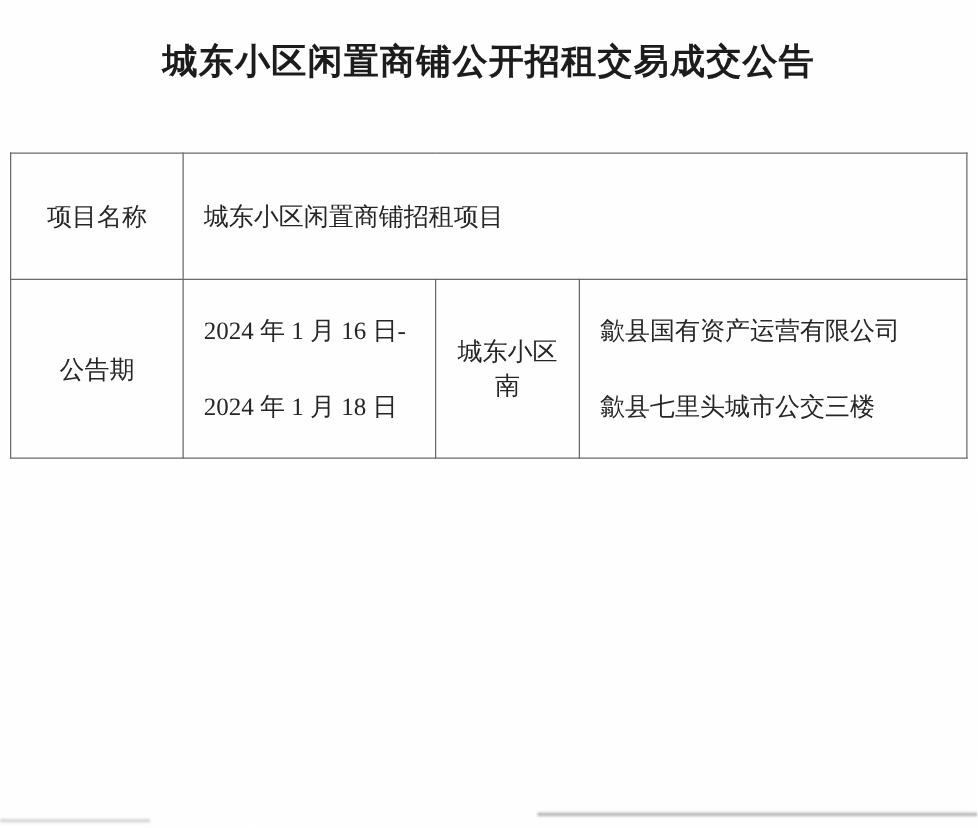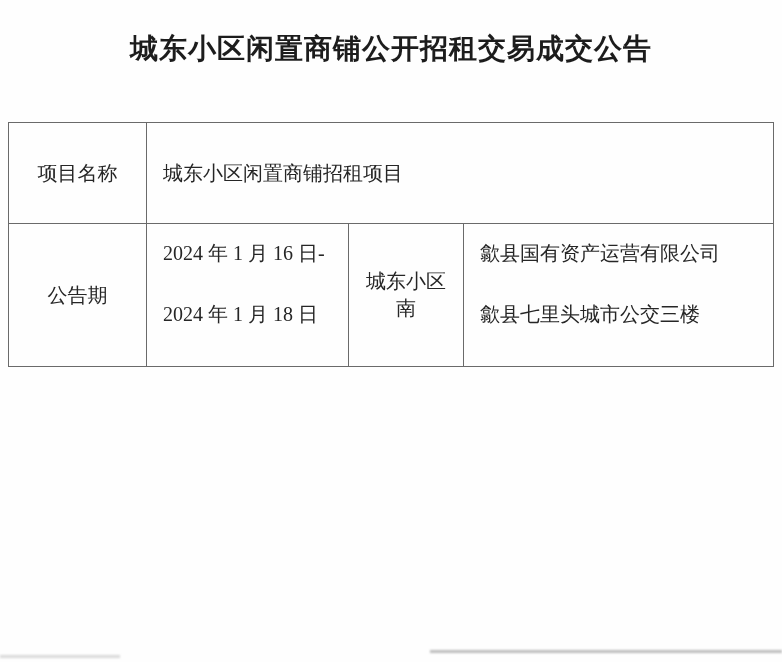--- a/index.html
+++ b/index.html
@@ -54,20 +54,21 @@
     padding-left: 12px;
   }
   tr.r1 td { height: 68px; }
   tr.r2 td { height: 156px; }
   tr.r3 td { height: 107px; }
   tr.r4 td { height: 110px; }
   tr.r5 td { height: 80px; }
   .two-line {
     display: flex;
     flex-direction: column;
+    justify-content: center;
     gap: 34px;
     height: 100%;
   }
   td.period-cell { padding-left: 8px; }
   td.location-cell { padding-left: 12px; }
   .scan-artifact-bottom {
     position: absolute;
     left: 430px;
     top: 650px;
     width: 352px;

